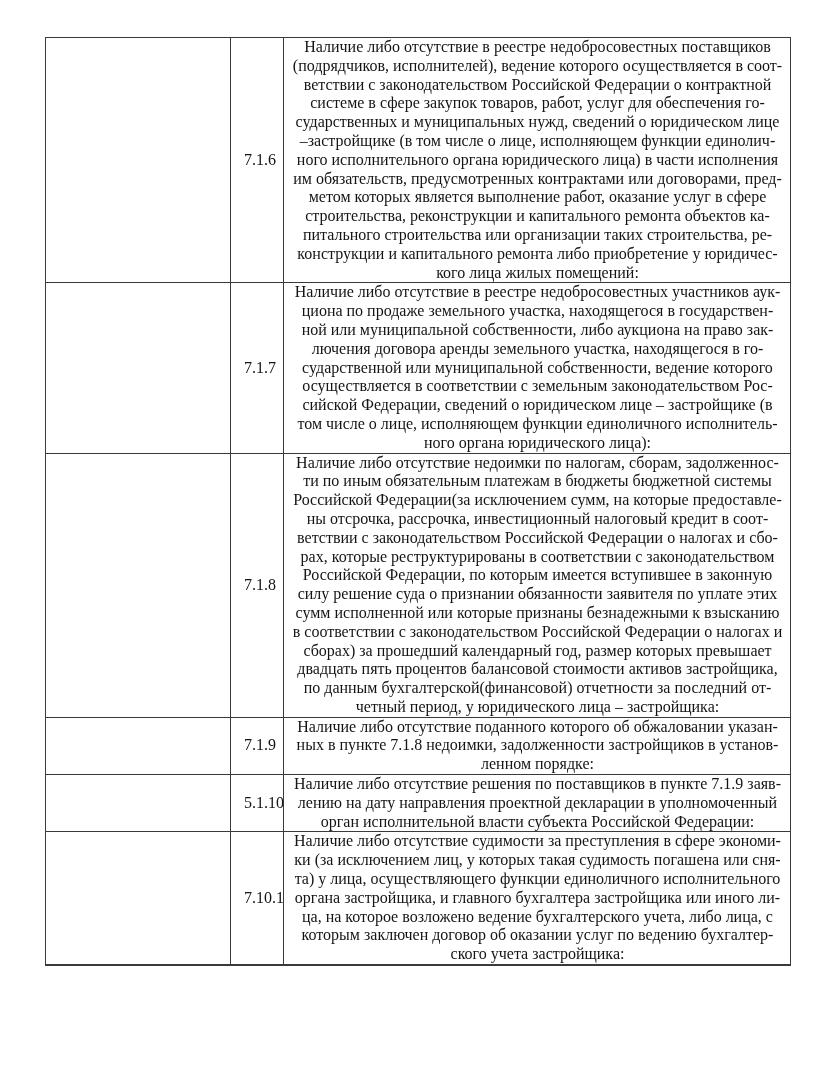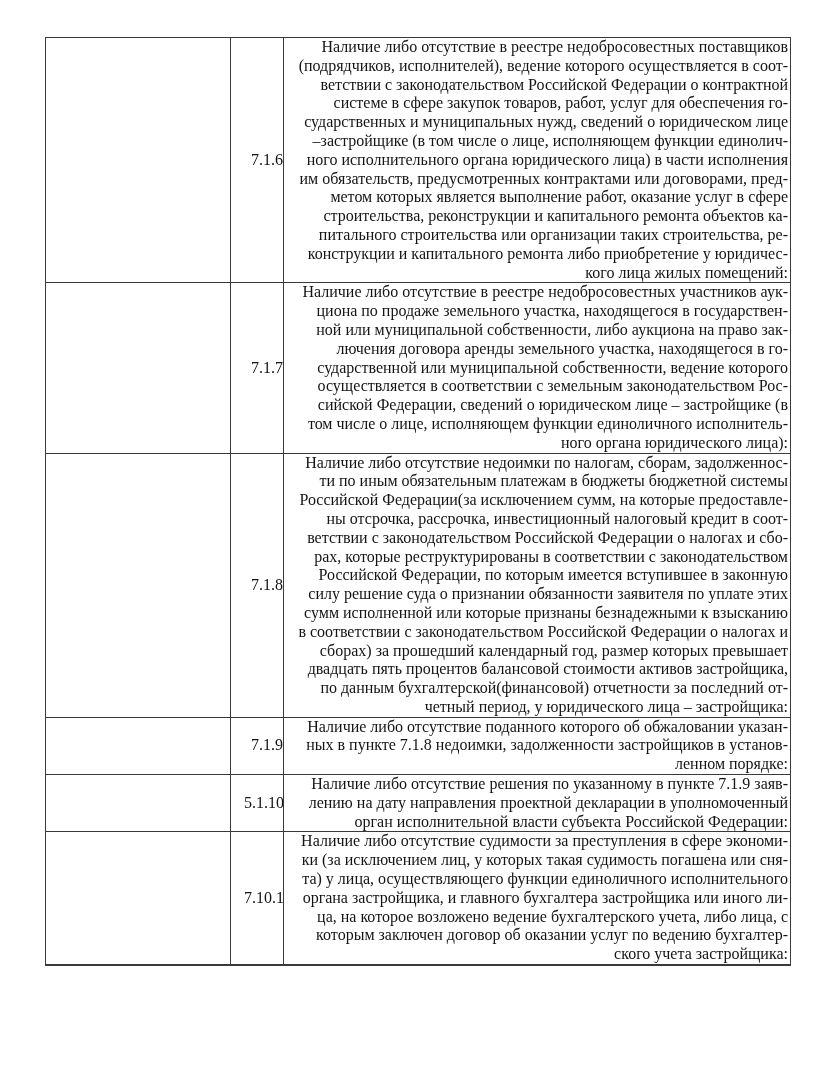--- a/index.html
+++ b/index.html
@@ -29,31 +29,31 @@
   table.criteria tr:last-child td {
     border-bottom: 2px solid #3a3a3a;
     margin-top: 28px;
   }
   td.cell-empty {
     width: 185px;
   }
   td.cell-num {
     width: 53px;
     vertical-align: middle;
-    text-align: right;
+    text-align: left;
     padding-left: 13px;
     white-space: nowrap;
     overflow: hidden;
   }
   td.cell-text {
     width: 507px;
     vertical-align: top;
     padding: 0 2px 0 3px;
     white-space: pre-line;
-    text-align: right;
+    text-align: center;
     overflow: hidden;
   }
 </style>
 </head>
 <body>
 
 <div class="page">
   <table class="criteria">
     <colgroup>
       <col style="width:185px">
@@ -112,21 +112,21 @@
       <tr>
         <td class="cell-empty"></td>
         <td class="cell-num">7.1.9</td>
         <td class="cell-text">Наличие либо отсутствие поданного которого об обжаловании указан-
 ных в пункте 7.1.8 недоимки, задолженности застройщиков в установ-
 ленном порядке:</td>
       </tr>
       <tr>
         <td class="cell-empty"></td>
         <td class="cell-num">5.1.10</td>
-        <td class="cell-text">Наличие либо отсутствие решения по указанному в пункте 7.1.9 заяв-
+        <td class="cell-text">Наличие либо отсутствие решения по поставщиков в пункте 7.1.9 заяв-
 лению на дату направления проектной декларации в уполномоченный
 орган исполнительной власти субъекта Российской Федерации:</td>
       </tr>
       <tr>
         <td class="cell-empty"></td>
         <td class="cell-num">7.10.11</td>
         <td class="cell-text">Наличие либо отсутствие судимости за преступления в сфере экономи-
 ки (за исключением лиц, у которых такая судимость погашена или сня-
 та) у лица, осуществляющего функции единоличного исполнительного
 органа застройщика, и главного бухгалтера застройщика или иного ли-

